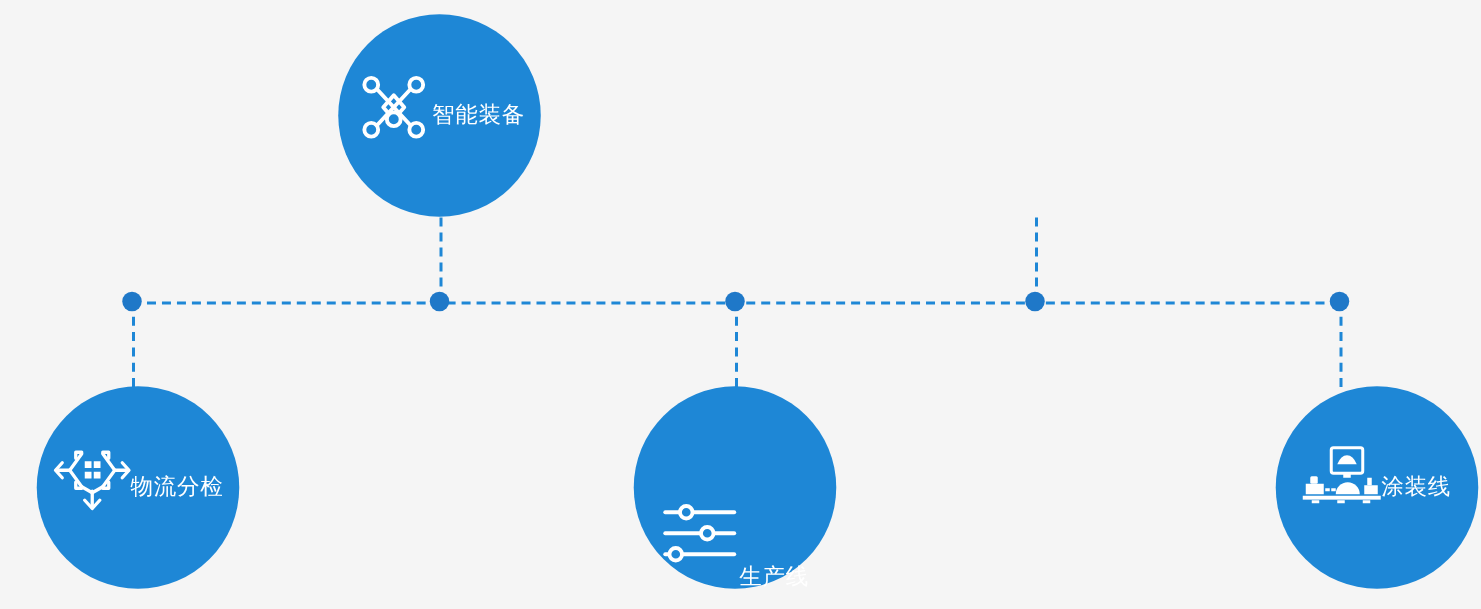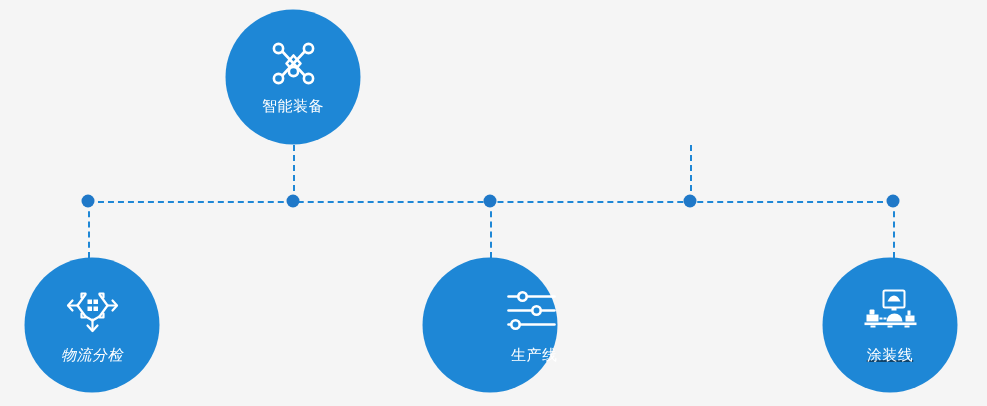--- a/index.html
+++ b/index.html
@@ -43,21 +43,21 @@
 
   
   .bubble {
     position: absolute;
     width: 135px;
     height: 135px;
     border-radius: 50%;
     background: #1e87d6;
     transform: translate(-50%, -50%);
     display: flex;
-    flex-direction: column;
+    flex-direction: row;
     align-items: center;
     justify-content: center;
     box-sizing: border-box;
   }
   .bubble .icon-wrap {
     width: 52px;
     height: 46px;
     display: flex;
     align-items: center;
     justify-content: center;
@@ -122,21 +122,21 @@
         <circle cx="39" cy="7" r="4.6" fill="#1e87d6"></circle>
         <circle cx="9" cy="37" r="4.6" fill="#1e87d6"></circle>
         <circle cx="39" cy="37" r="4.6" fill="#1e87d6"></circle>
         <circle cx="24" cy="30" r="4.6" fill="#1e87d6"></circle>
       </svg>
     </div>
     <div class="bubble-label">智能装备</div>
   </div>
 
 
-  <div class="bubble bottom" style="left:92px; top:325px;font-style:italic;">
+  <div class="bubble bottom" style="left:92px; top:325px;">
     <div class="icon-wrap">
       <svg width="52" height="46" viewBox="0 0 52 46" fill="none" stroke="#ffffff" stroke-width="2.2" stroke-linecap="round" stroke-linejoin="round">
 
         <path d="M19 6 h-4 v4"></path>
         <path d="M33 6 h4 v4"></path>
         <path d="M19 30 h-4 v-4"></path>
         <path d="M33 30 h4 v-4"></path>
 
         <rect x="21" y="12" width="4.5" height="4.5" fill="#ffffff" stroke="none"></rect>
         <rect x="27" y="12" width="4.5" height="4.5" fill="#ffffff" stroke="none"></rect>
@@ -170,21 +170,21 @@
         <circle cx="16" cy="6" r="4.2" fill="#1e87d6"></circle>
         <line x1="2" y1="20" x2="48" y2="20"></line>
         <circle cx="30" cy="20" r="4.2" fill="#1e87d6"></circle>
         <line x1="2" y1="34" x2="48" y2="34"></line>
         <circle cx="9" cy="34" r="4.2" fill="#1e87d6"></circle>
       </svg>
     </div>
     <div class="bubble-label">生产线</div>
   </div>
 
-  <div class="bubble bottom" style="left:890px; top:325px;text-decoration:underline;">
+  <div class="bubble bottom" style="left:918px; top:325px;">
     <div class="icon-wrap">
       <svg width="54" height="42" viewBox="0 0 54 42" fill="none" stroke="none">
 
         <rect x="20" y="1" width="21" height="17" rx="1.5" fill="none" stroke="#ffffff" stroke-width="2"></rect>
         <path d="M24 12 q2.5 -6 6.5 -6 q4 0 6.5 6 z" fill="#ffffff"></path>
         <rect x="28" y="18" width="5" height="3" fill="#ffffff"></rect>
 
         <path d="M23 32 a8 8 0 0 1 16 0 z" fill="#ffffff"></path>
 
         <rect x="3" y="25" width="12" height="7" fill="#ffffff"></rect>

